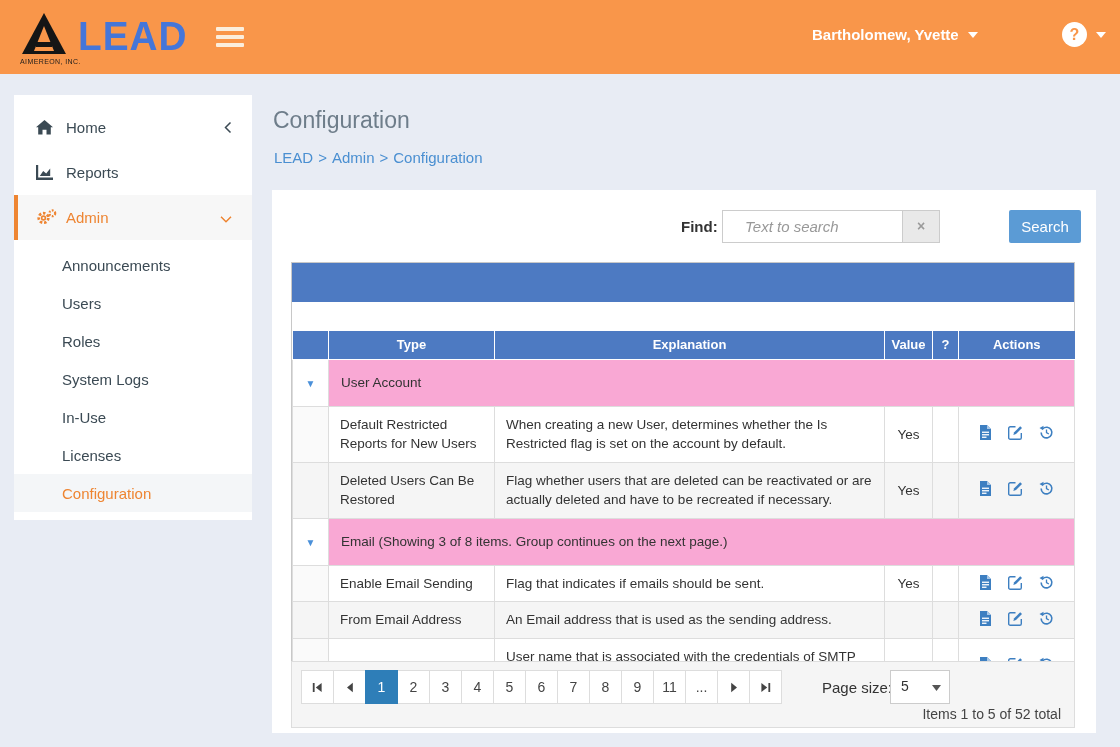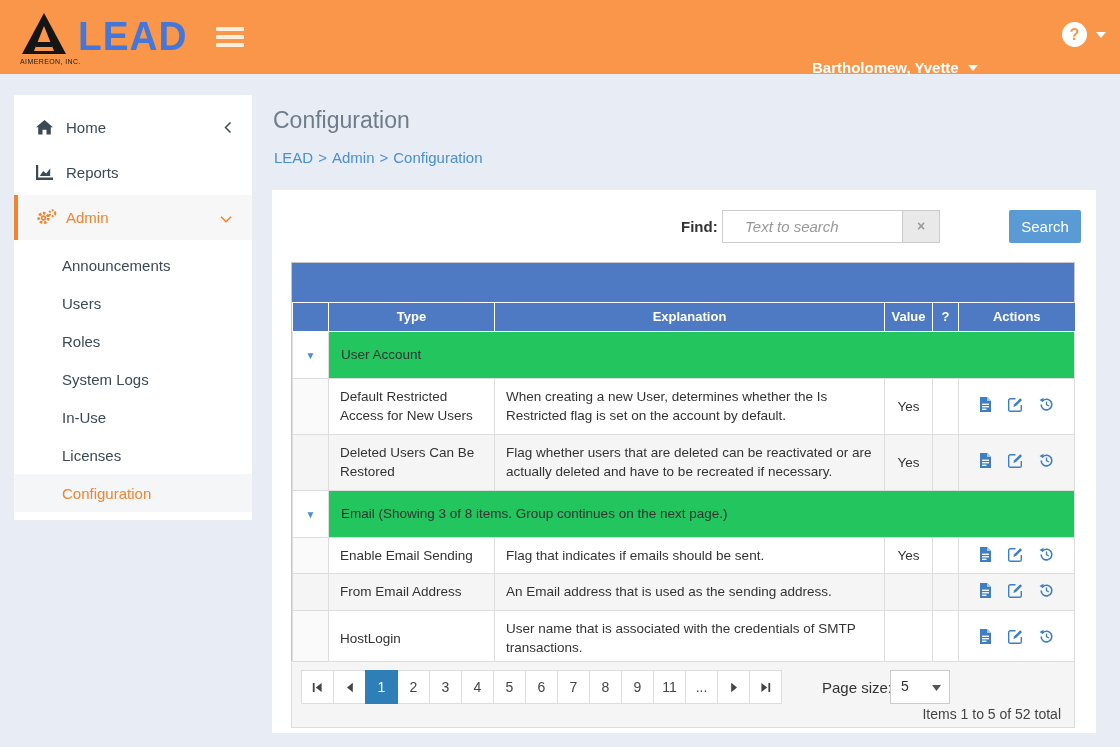--- a/index.html
+++ b/index.html
@@ -13,21 +13,21 @@
   }
 
   
   .app-header { position: absolute; left: 0; top: 0; width: 1120px; height: 74px; background: #f9964a; }
   .logo-wrap { position: absolute; left: 20px; top: 6px; width: 200px; height: 64px; }
   .logo-triangle { position: absolute; left: 2px; top: 7px; }
   .company-name { position: absolute; left: 0px; top: 52px; font-size: 7px; letter-spacing: .4px; color: #1c1c1c; white-space: nowrap; }
   .brand-text { position: absolute; left: 58px; top: 8px; font-size: 40px; font-weight: 800; color: #4576d9; letter-spacing: 1px; transform: scaleX(.97); transform-origin: left; }
   .hamburger { position: absolute; left: 216px; top: 27px; width: 30px; height: 22px; cursor: pointer; }
   .hamburger span { display: block; width: 28px; height: 4px; background: #fbeedd; border-radius: 1px; margin-bottom: 4px; }
-  .user-menu { position: absolute; left: 812px; top: 26px; display: flex; align-items: center; gap: 9px; cursor: pointer; margin-top: 33px; }
+  .user-menu { position: absolute; left: 812px; top: 26px; display: flex; align-items: center; gap: 9px; cursor: pointer; }
   .user-name { color: #fff; font-weight: bold; font-size: 15px; }
   .help-menu { position: absolute; left: 1062px; top: 22px; display: flex; align-items: center; gap: 9px; cursor: pointer; }
   .help-circle { width: 25px; height: 25px; border-radius: 50%; background: #fff; color: #f9964a; font-weight: bold; font-size: 16px; display: flex; align-items: center; justify-content: center; }
 
   
   .sidebar { position: absolute; left: 14px; top: 95px; width: 238px; background: #fff; padding: 10px 0 8px 0; }
   .menu-item { height: 45px; display: flex; align-items: center; padding: 0 22px; color: #3b4a54; font-size: 15px; position: relative; cursor: pointer; }
   .menu-item .mi-icon { width: 30px; display: inline-flex; align-items: center; }
   .menu-item.active { color: #ee8532; background: #f7f7f7; border-left: 4px solid #ee8532; padding-left: 18px; }
   .menu-chevron { position: absolute; right: 20px; top: 50%; transform: translateY(-50%); }
@@ -47,33 +47,33 @@
   
   .find-label { position: absolute; left: 409px; top: 20px; width: 36px; height: 33px; line-height: 33px; font-weight: bold; font-size: 15px; color: #333; }
   .find-input { position: absolute; left: 450px; top: 20px; width: 181px; height: 33px; border: 1px solid #ccc; padding: 0 22px; font-size: 15px; font-family: inherit; color: #333; }
   .find-input::placeholder { font-style: italic; color: #999; }
   .clear-btn { position: absolute; left: 630px; top: 20px; width: 38px; height: 33px; background: #e9e9e9; border: 1px solid #ccc; color: #9a9a9a; font-weight: bold; font-size: 14px; text-align: center; line-height: 31px; cursor: pointer; }
   .search-btn { position: absolute; left: 697px; top: 20px; width: 72px; height: 33px; background: #5b9bd5; border: none; border-radius: 2px; color: #fff; font-size: 15px; font-family: inherit; cursor: pointer; margin-left: 40px; }
 
   
   .grid-wrap { position: absolute; left: 19px; top: 72px; width: 784px; border: 1px solid #c8c8c8; }
   .grid-toolbar { height: 40px; background: #4d7ac2; border-bottom: 1px solid #fff; }
-  table.grid { width: 100%; border-collapse: collapse; table-layout: fixed; }
+  table.grid { width: 100%; border-collapse: collapse; table-layout: fixed; margin-top: 28px; }
   table.grid col.c-expand { width: 36px; }
   table.grid col.c-type { width: 166px; }
   table.grid col.c-expl { width: 390px; }
   table.grid col.c-value { width: 48px; }
   table.grid col.c-q { width: 26px; }
   table.grid col.c-actions { width: 116px; }
   .grid th { height: 28px; background: #4d7ac2; color: #fff; font-size: 13px; font-weight: bold; text-align: center; border-left: 1px solid #fff; border-bottom: 1px solid #fff; cursor: pointer; }
   .grid th:first-child { border-left: none; cursor: default; }
   .grid td { border: 1px solid #ddd; font-size: 13.5px; color: #333; vertical-align: middle; }
   .expand-cell { background: #fafafa; text-align: center; }
   .group-row .expand-cell { background: #fff; }
-  .group-label-cell { background: #22c55e; padding: 0 12px; }
+  .group-label-cell { background: #f9a8d4; padding: 0 12px; }
   .tri { color: #4a90d9; font-size: 10px; cursor: pointer; }
   .type-cell, .expl-cell { padding: 8px 11px; line-height: 1.45; }
   .value-cell { text-align: center; }
   .q-cell { }
   .actions-cell { text-align: center; }
   .aicon { display: inline-block; margin: 0 6px; cursor: pointer; vertical-align: middle; }
   tr.stripe td { background: #f5f5f5; }
   tr.h47 td { height: 47px; }
   tr.h53 td { height: 53px; }
   tr.h35 td { height: 35px; }
@@ -208,21 +208,21 @@
         <th>Actions</th>
       </tr>
 
       <tr class="group-row h47">
         <td class="expand-cell"><span class="tri">▼</span></td>
         <td class="group-label-cell" colspan="5">User Account</td>
       </tr>
 
       <tr class="data-row h53">
         <td class="expand-cell"></td>
-        <td class="type-cell">Default Restricted Access for New Users</td>
+        <td class="type-cell">Default Restricted Reports for New Users</td>
         <td class="expl-cell">When creating a new User, determines whether the Is Restricted flag is set on the account by default.</td>
         <td class="value-cell">Yes</td>
         <td class="q-cell"></td>
         <td class="actions-cell">
           <span class="aicon"><svg width="13" height="15" viewBox="0 0 13 15">
                   <path d="M1 0 h7 l4 4 v11 H1 Z" fill="#3d7fc1"></path>
                   <path d="M8 0 l4 4 H8 Z" fill="#a9c8e8"></path>
                   <rect x="3" y="6.6" width="7" height="1.3" fill="#fff"></rect>
                   <rect x="3" y="9.1" width="7" height="1.3" fill="#fff"></rect>
                   <rect x="3" y="11.6" width="4.5" height="1.3" fill="#fff"></rect>

